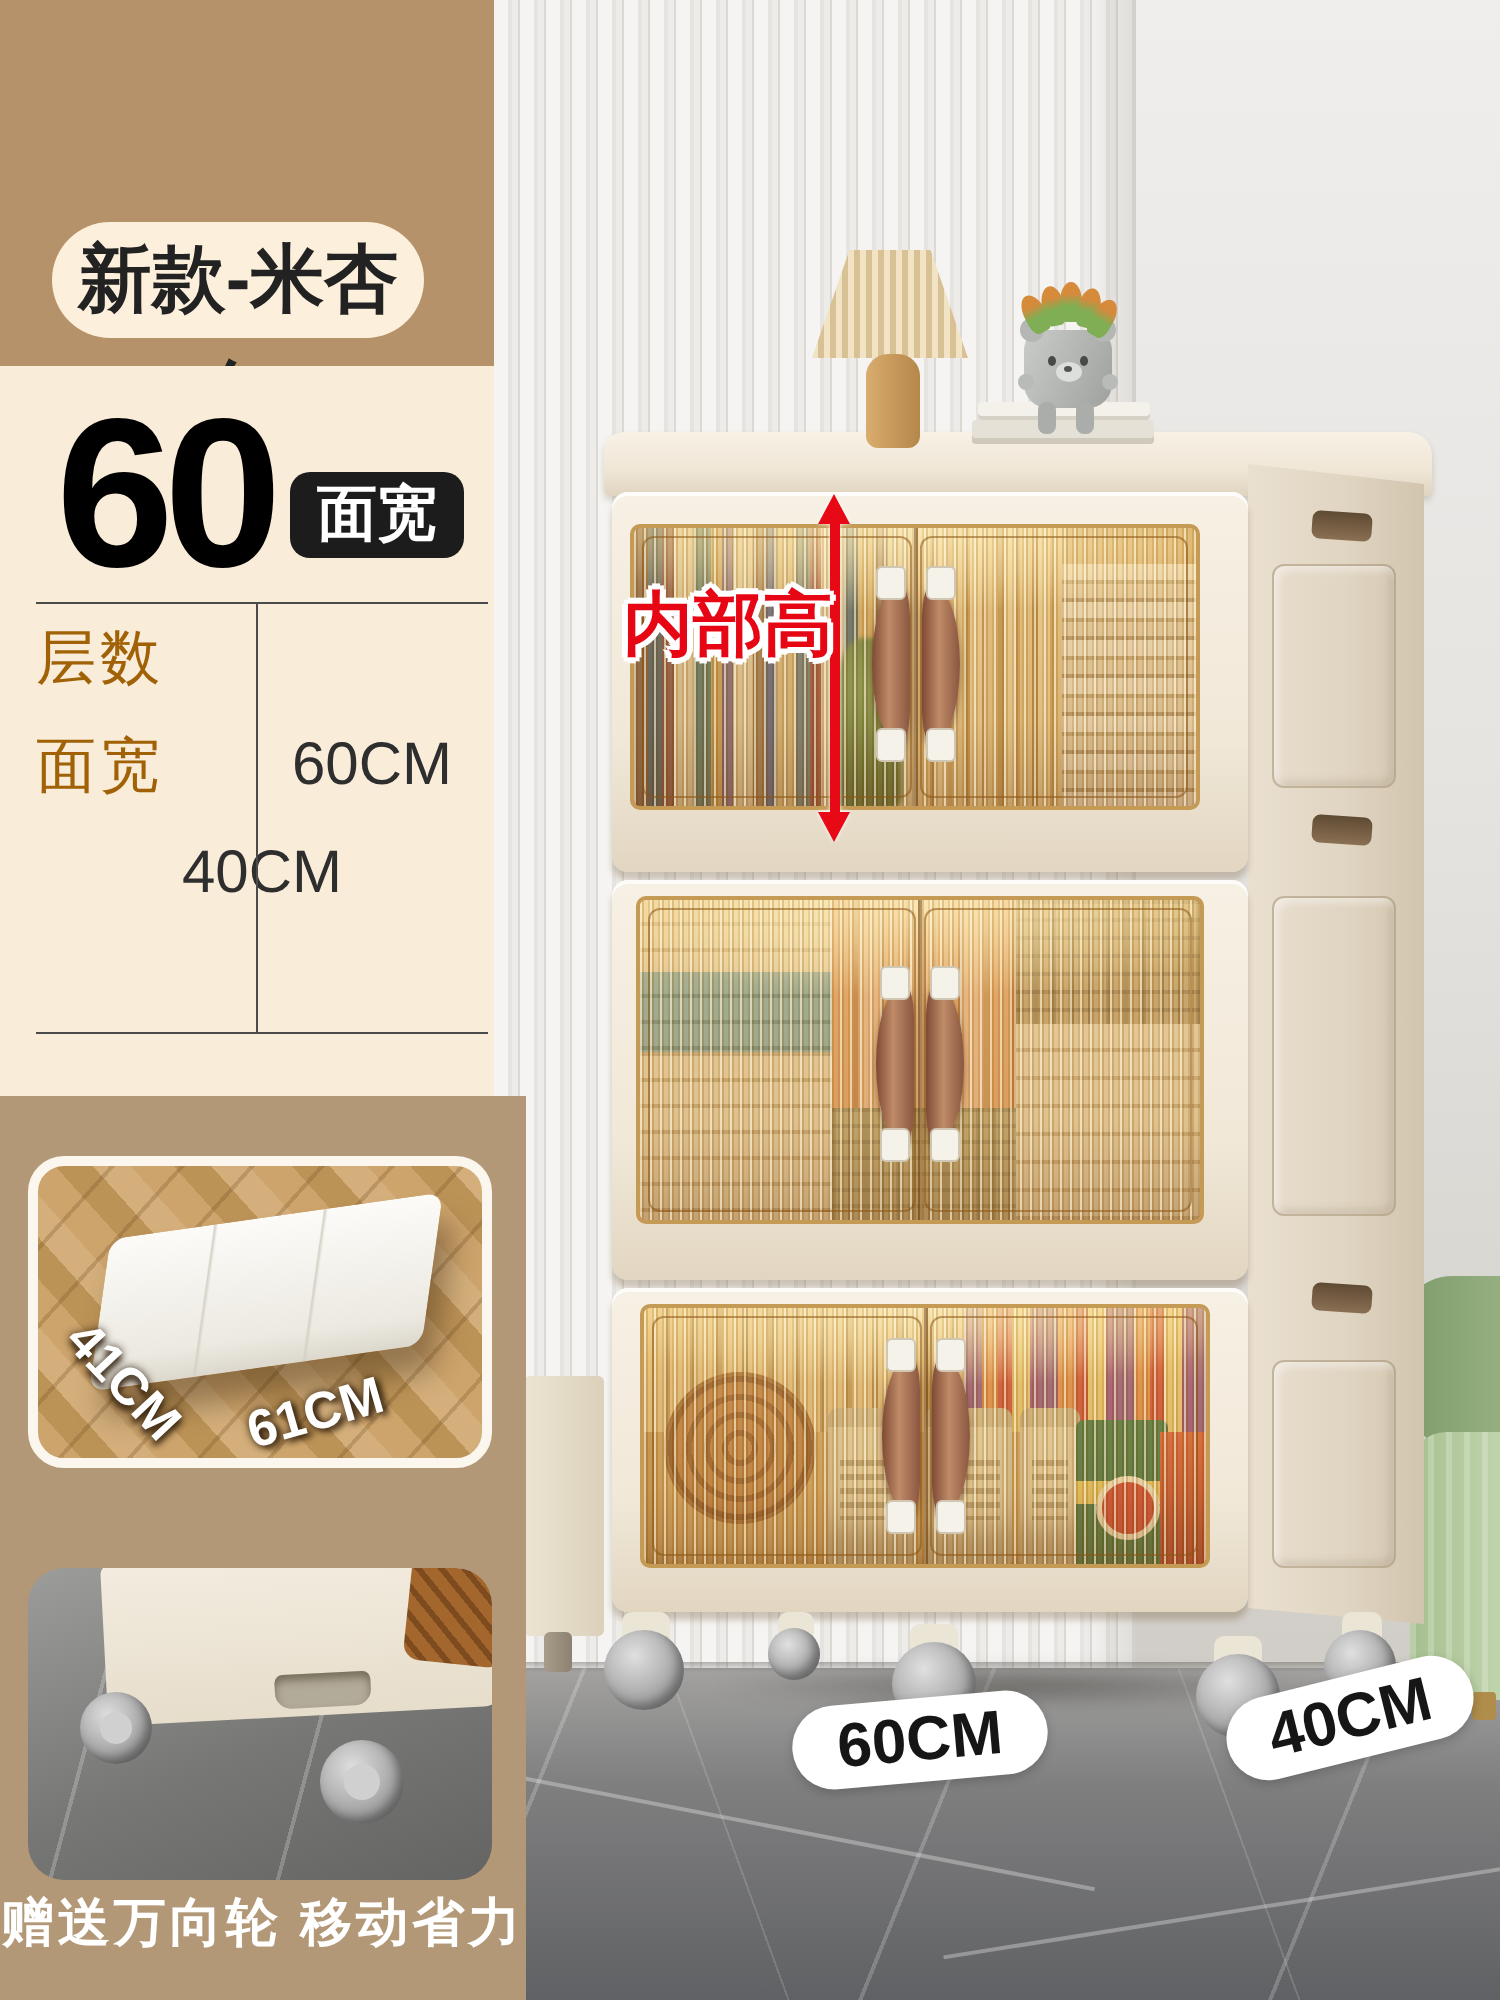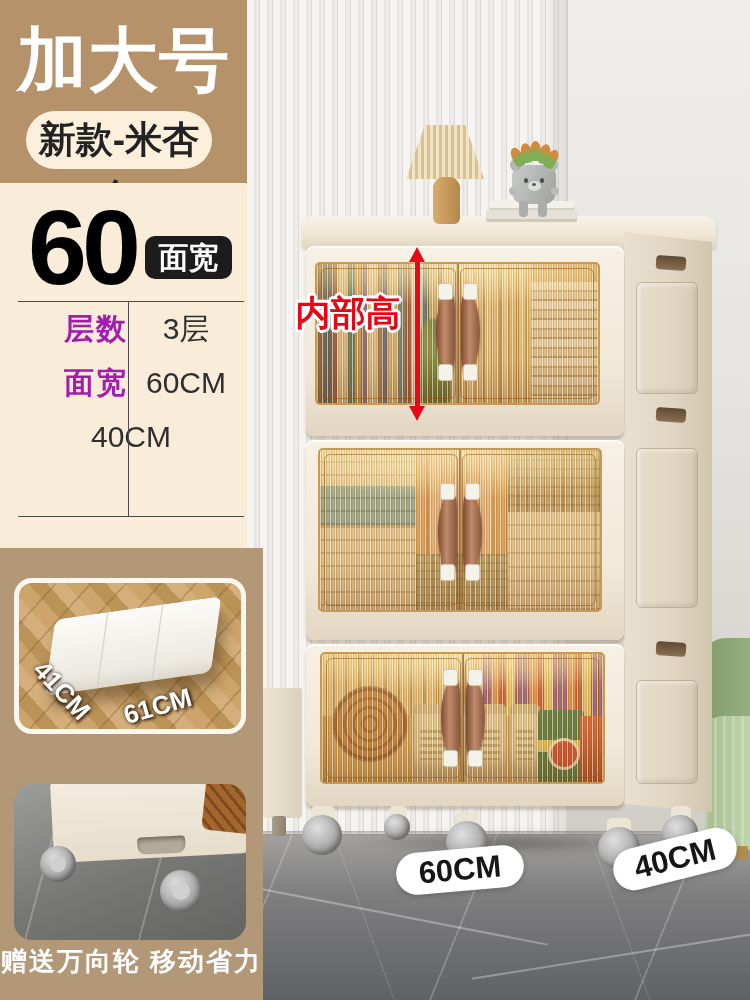--- a/index.html
+++ b/index.html
@@ -148,21 +148,21 @@
   .sleaf { position:absolute; width:11px; height:20px; border-radius:50% 50% 30% 30%;
     background:linear-gradient(180deg,#d58a3c 0 30%,#7fae54 60%); }
 
   
   .arrow { left:409px; top:247px; width:17px; height:174px; z-index:6; filter:drop-shadow(0 0 1px rgba(255,255,255,.95)); }
   .arrow .shaft { position:absolute; left:6px; top:13px; width:5px; height:148px; background:#e70915; }
   .arrow .tri-t { position:absolute; left:0; top:0; width:0; height:0;
     border-left:8px solid transparent; border-right:8px solid transparent; border-bottom:15px solid #e70915; }
   .arrow .tri-b { position:absolute; left:0; bottom:0; width:0; height:0;
     border-left:8px solid transparent; border-right:8px solid transparent; border-top:15px solid #e70915; }
-  .ih-text { left:278px; top:295px; width:140px; z-index:6; text-align:center; color:#e60614; font-weight:900; line-height:1.0;
+  .ih-text { left:294px; top:295px; width:140px; z-index:6; text-align:center; color:#e60614; font-weight:900; line-height:1.0;
     text-shadow:-3px 0 0 #fff,3px 0 0 #fff,0 -3px 0 #fff,0 3px 0 #fff,-2px -2px 0 #fff,2px -2px 0 #fff,-2px 2px 0 #fff,2px 2px 0 #fff; }
   .ih-line1 { font-size:35px; letter-spacing:0px; }
   .ih-line2 { font-size:43px; letter-spacing:-1px; }
 
   
   .pill { position:absolute; background:#fff; border-radius:26px; text-align:center; z-index:6;
     font-weight:800; color:#161616; box-shadow:0 2px 5px rgba(40,40,40,.25); }
   .pill60 { left:396px; top:849px; width:128px; height:42px; font-size:31px; line-height:42px; transform:rotate(-5deg); }
   .pill40 { left:612px; top:838px; width:126px; height:42px; font-size:31px; line-height:42px; transform:rotate(-14deg); }
 
@@ -173,21 +173,21 @@
   .hdr-pill { position:absolute; left:26px; top:111px; width:186px; height:58px; background:#fcf0dd; border-radius:30px;
     text-align:center; line-height:58px; font-size:37px; font-weight:700; color:#222; letter-spacing:0; }
   .panel-cream { left:0; top:183px; width:247px; height:365px; background:#f9ecd9; z-index:10; }
   .big-number { position:absolute; left:28px; top:4px; font-size:106px; font-weight:800; color:#000000; letter-spacing:-5px; }
   .mk-badge { position:absolute; left:145px; top:53px; width:87px; height:43px; background:#1c1c1c; border-radius:10px;
     text-align:center; line-height:43px; font-size:30px; font-weight:700; color:#fff; }
   .spec-table { position:absolute; left:18px; top:118px; width:226px; height:216px;
     border-top:1px solid #4b4b4b; border-bottom:1px solid #4b4b4b; }
   .spec-table::after { content:""; position:absolute; left:110px; top:0; bottom:0; width:1px; background:#4b4b4b; }
   .spec-row { display:flex; height:54px; align-items:center; }
-  .spec-label { width:110px; text-align:right; font-size:30px; color:#a21caf; letter-spacing:2px;font-weight:bold; }
+  .spec-label { width:110px; text-align:left; font-size:30px; color:#a16207; letter-spacing:2px; }
   .spec-value { flex:1; text-align:center; font-size:30px; color:#2e2e2e; }
   .panel-tan { left:0; top:548px; width:263px; height:452px; background:#b29877; z-index:10; }
   .card { position:absolute; left:14px; width:232px; height:156px; border-radius:18px; overflow:hidden; }
   .fold-card { top:30px; border:5px solid #fbf7ee;
     background:repeating-linear-gradient(-48deg, rgba(95,60,20,.22) 0 2px, rgba(0,0,0,0) 2px 26px),
                repeating-linear-gradient(48deg,#cda46c 0 16px,#bc9357 16px 30px,#d4af7b 30px 44px); }
   .folded-box { position:absolute; left:30px; top:26px; width:168px; height:74px;
     transform:rotate(-8deg) skewX(-16deg);
     background:linear-gradient(180deg,#fcfbf8 0%,#ece9e1 80%,#dcd8cd 100%); border-radius:8px;
     box-shadow:8px 14px 14px rgba(55,35,15,.4);
@@ -372,31 +372,29 @@
       <div class="tri-b"></div>
   </div>
   <div class="abs ih-text">
     <div class="ih-line1">内部高</div>
   </div>
 
   <div class="abs pill pill60">60CM</div>
   <div class="abs pill pill40">40CM</div>
 
   <div class="abs hdr">
-    <div class="hdr-title">加大号</div>
     <div class="hdr-pill">新款-米杏色</div>
   </div>
 
   <div class="abs panel-cream">
     <div class="big-number">60</div>
     <div class="mk-badge">面宽</div>
     <div class="spec-table">
       <div class="spec-row">
         <div class="spec-label">层数</div>
-        <div class="spec-value">3层</div>
       </div>
       <div class="spec-row">
         <div class="spec-label">面宽</div>
         <div class="spec-value">60CM</div>
       </div>
       <div class="spec-row">
         <div class="spec-value">40CM</div>
       </div>
     </div>
   </div>

